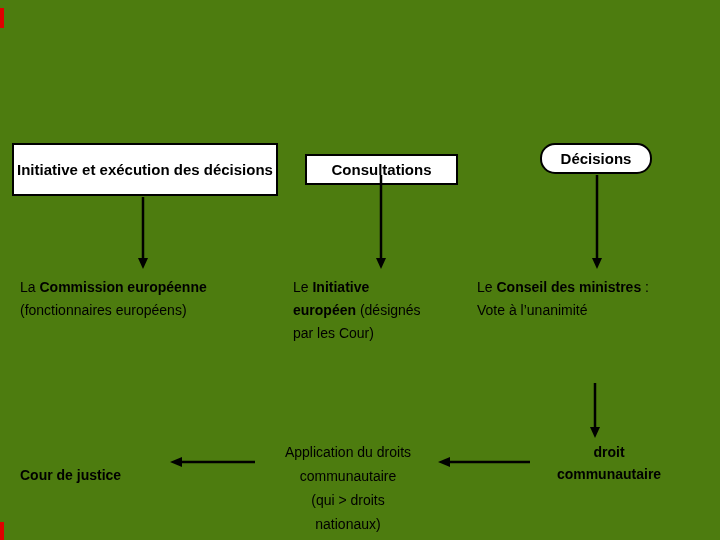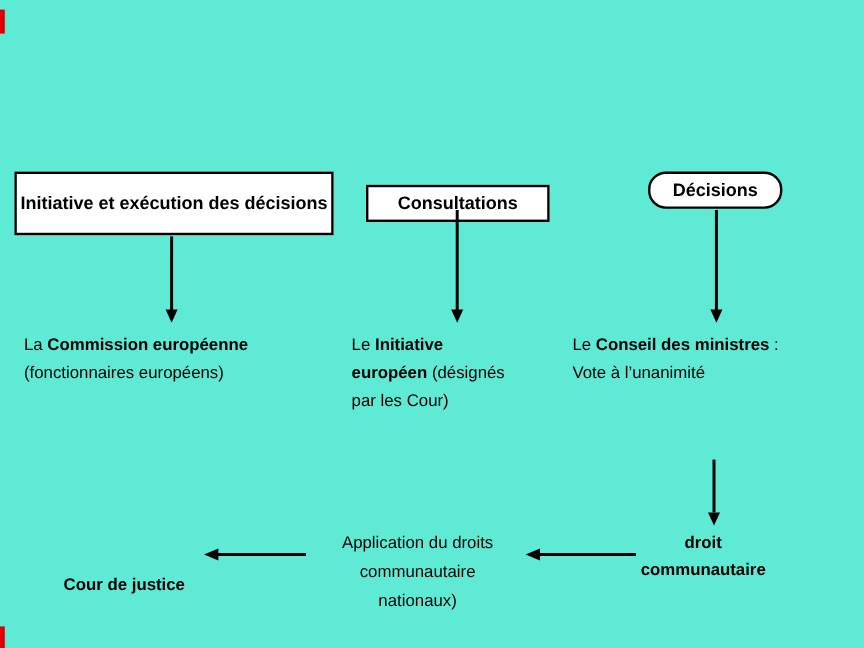--- a/index.html
+++ b/index.html
@@ -4,21 +4,21 @@
 <style>
   html, body {
     margin: 0;
     padding: 0;
     background: #ffffff;
   }
   .slide {
     position: relative;
     width: 720px;
     height: 540px;
-    background: #5eead4;
+    background: #4d7c0f;
     font-family: "Liberation Sans", sans-serif;
     color: #000000;
     overflow: hidden;
   }
   .red-mark {
     position: absolute;
     left: 0;
     width: 4px;
     background: #e00000;
   }
@@ -54,32 +54,31 @@
     position: absolute;
     font-size: 14px;
     line-height: 23px;
     white-space: nowrap;
   }
   .txt b { font-weight: bold; }
   .commission { left: 20px;  top: 276px; }
   .parlement  { left: 293px; top: 276px; }
   .conseil    { left: 477px; top: 276px; }
   .cour {
-    left: 20px; top: 476px;
+    left: 20px; top: 464px;
     font-weight: bold;
-    margin-left: 33px;
   }
   .application {
     left: 262px; top: 440px; width: 172px;
     text-align: center;
     line-height: 24px;
     white-space: normal;
   }
   .droit {
-    left: 518px; top: 441px; width: 136px;
+    left: 541px; top: 441px; width: 136px;
     text-align: center;
     font-weight: bold;
     line-height: 22px;
     white-space: normal;
   }
 </style>
 </head>
 <body>
 
 <div class="slide">
@@ -138,20 +137,21 @@
   <div class="txt conseil">
     <div class="line"><span>Le </span><b>Conseil des ministres</b><span> :</span></div>
     <div class="line">Vote à l’unanimité</div>
   </div>
 
   <div class="txt cour">Cour de justice</div>
 
   <div class="txt application">
     <div>Application du droits</div>
     <div>communautaire</div>
+    <div>(qui &gt; droits</div>
     <div>nationaux)</div>
   </div>
 
   <div class="txt droit">
     <div>droit</div>
     <div>communautaire</div>
   </div>
 
 </div>
 

